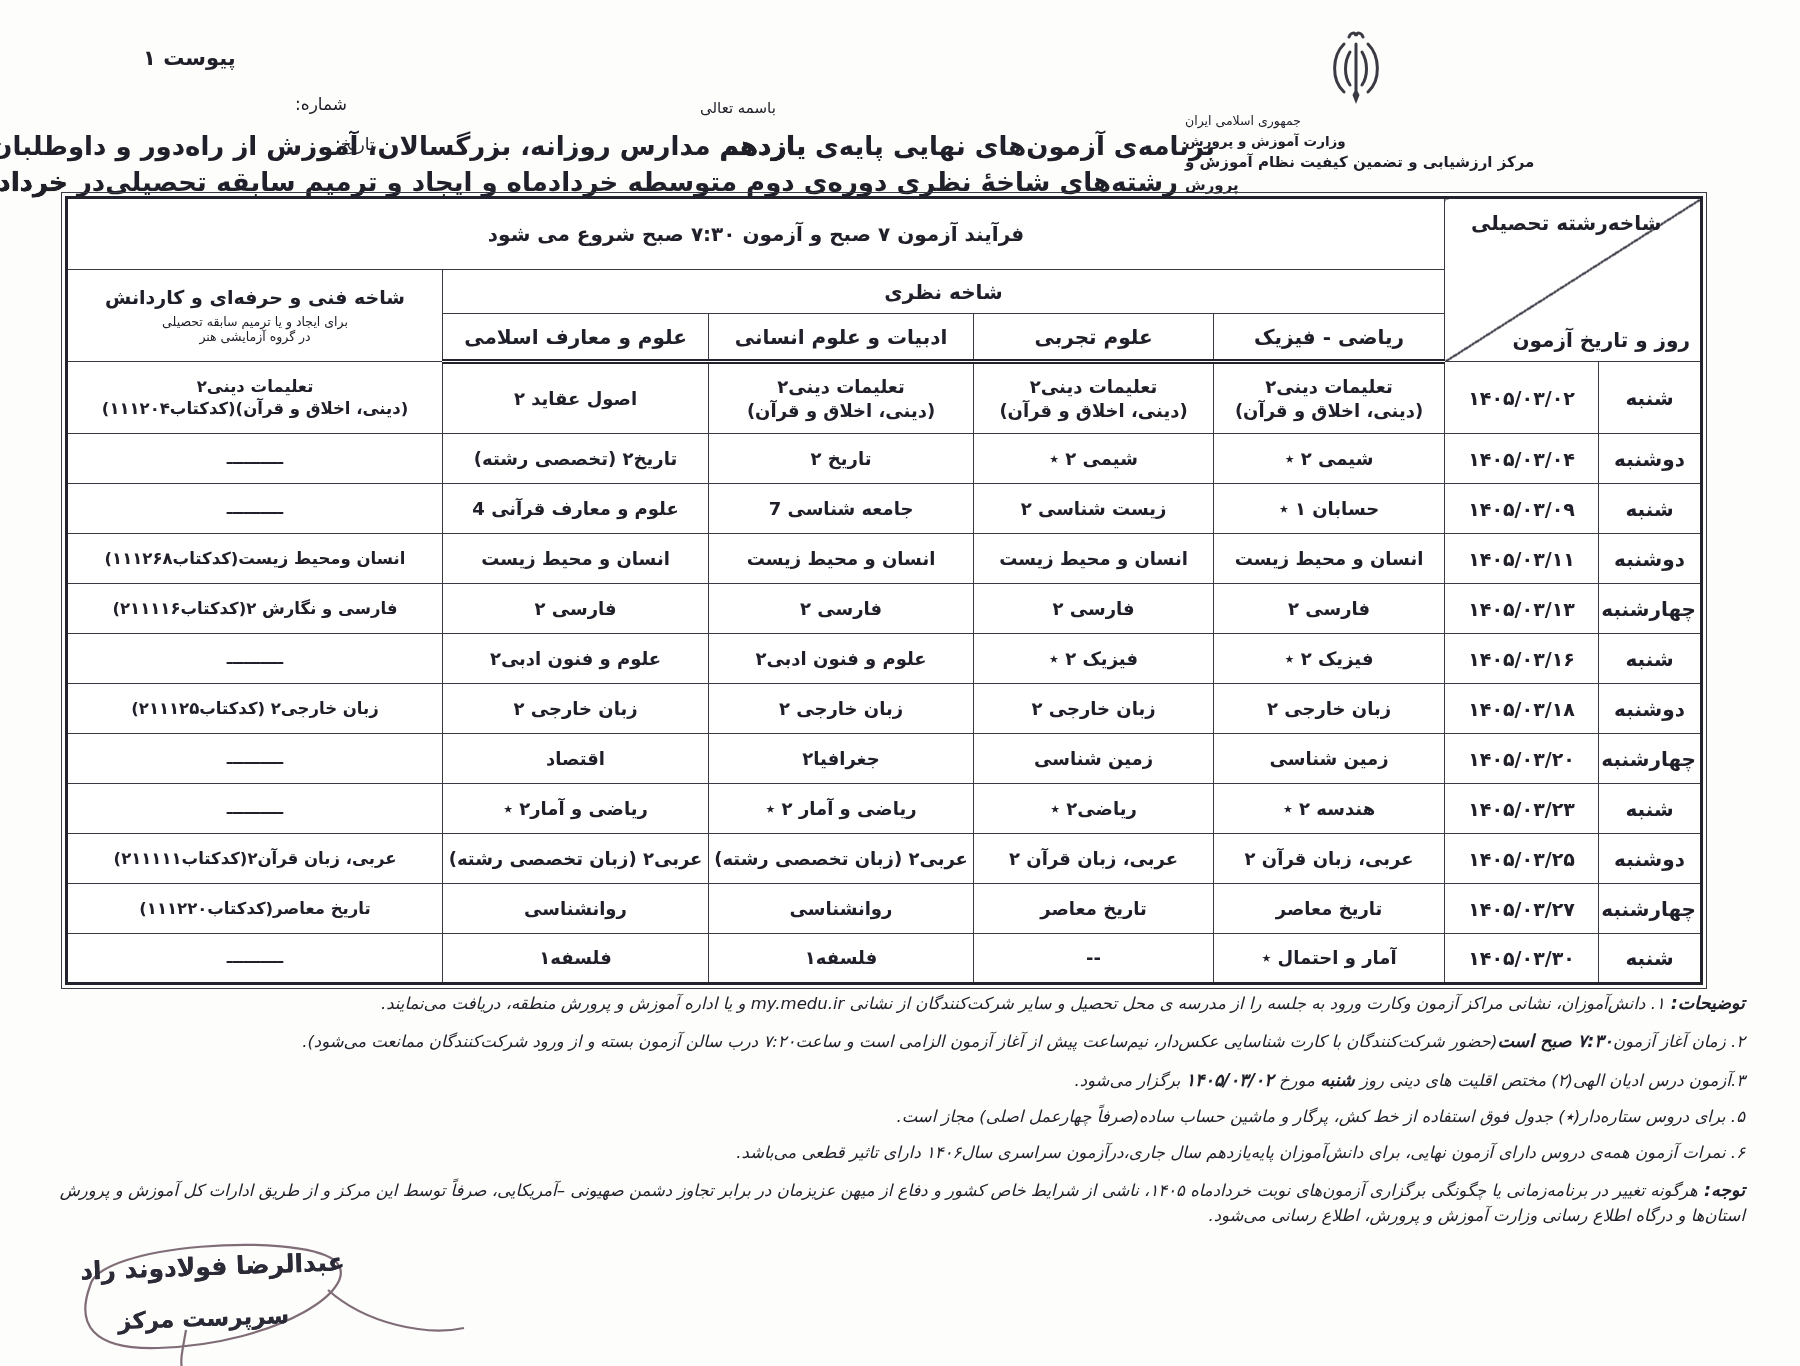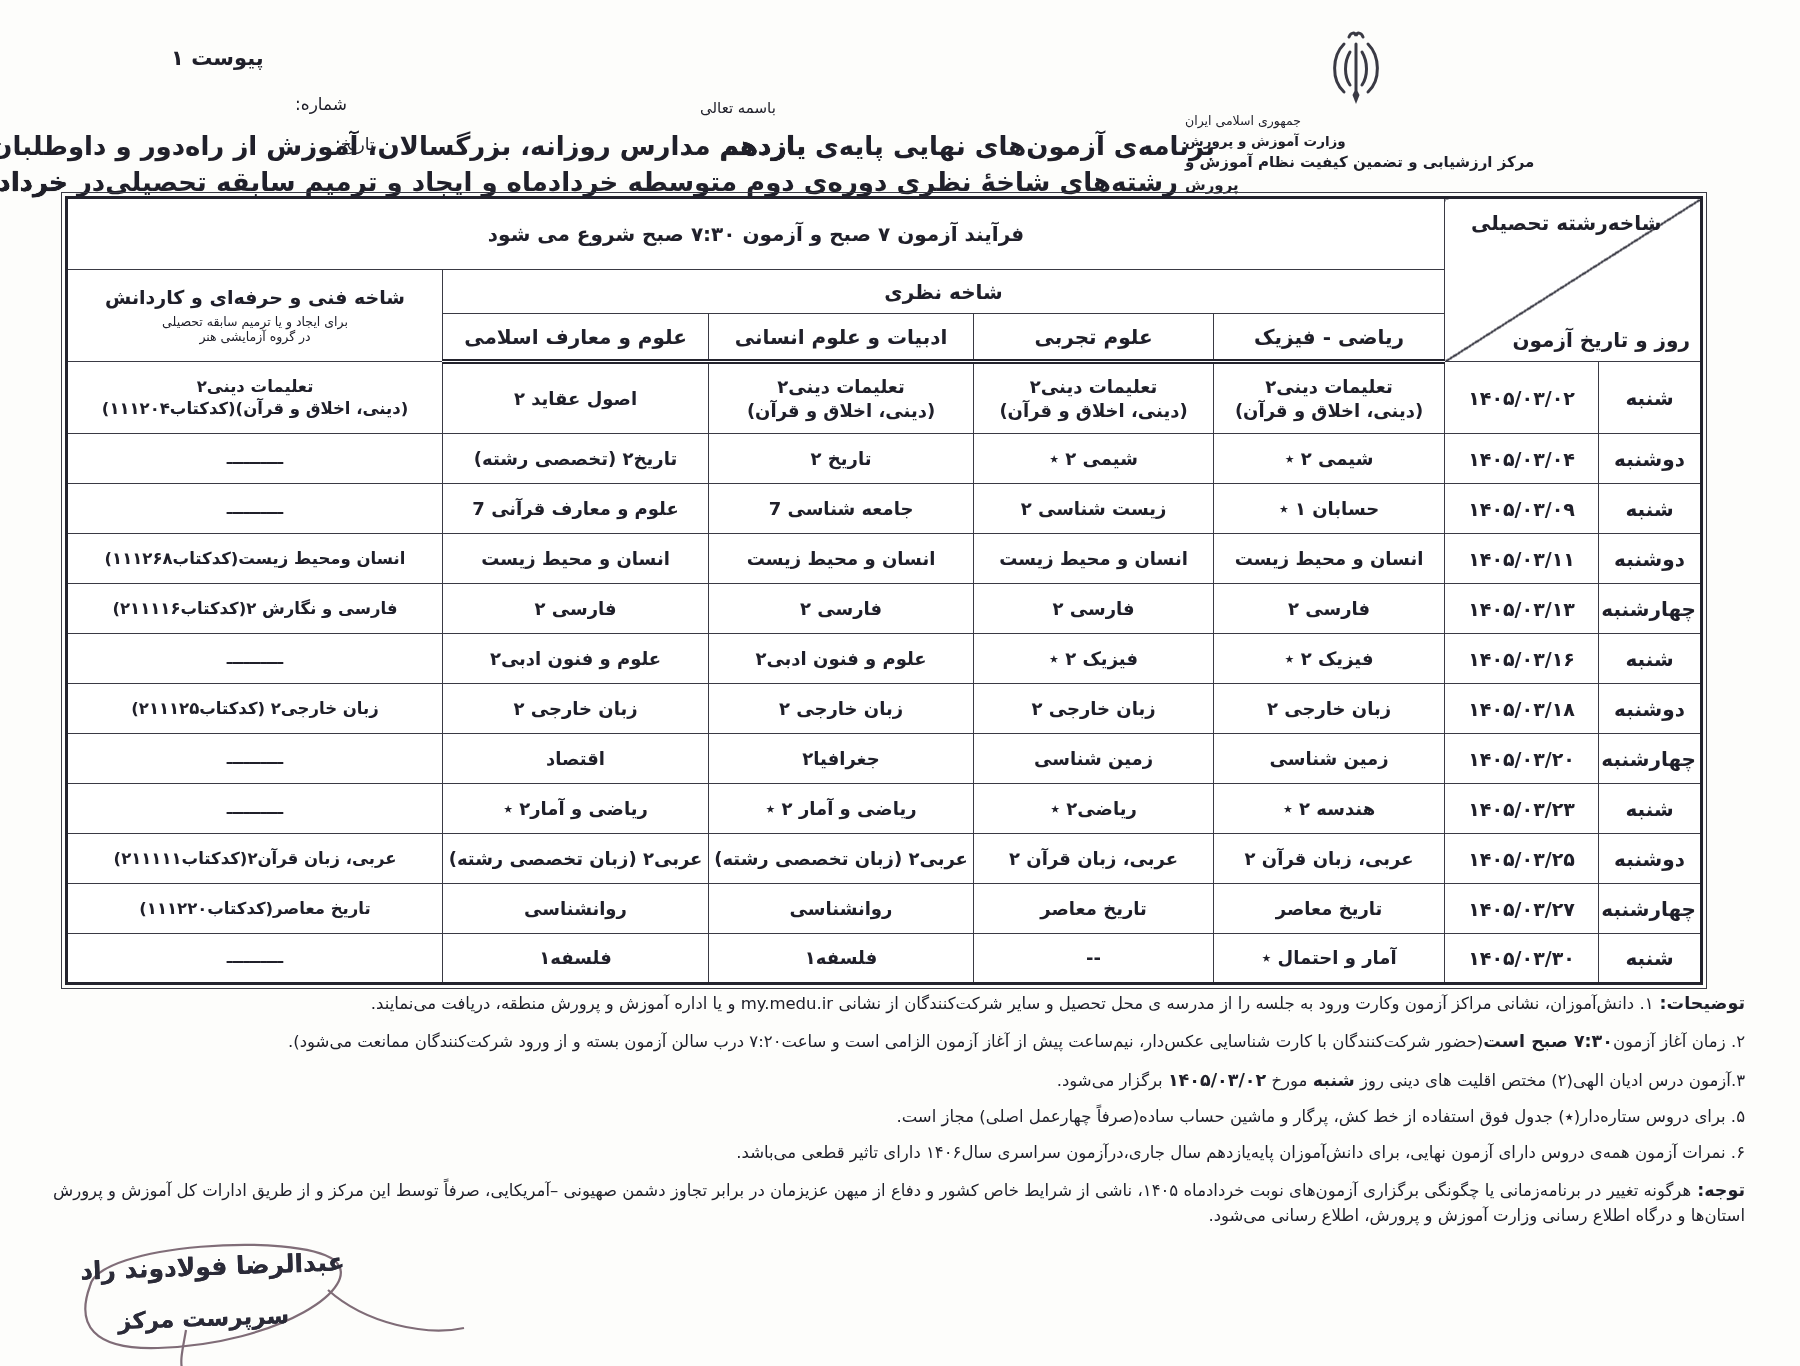--- a/index.html
+++ b/index.html
@@ -7,21 +7,21 @@
     width:1800px;height:1366px;position:relative;overflow:hidden;
     background:#fdfdfb;color:#20202a;
     font-family:"DejaVu Sans", sans-serif;
     direction:rtl;
   }
   .abs{position:absolute;}
   .b{font-weight:bold;}
   .preline{white-space:pre-line;}
 
   
-  .appendix{left:143px;top:46px;font-size:21px;font-weight:bold;margin-left:28px;}
+  .appendix{left:143px;top:46px;font-size:21px;font-weight:bold;}
   .meta-number{left:295px;top:94px;font-size:17px;}
   .meta-date{left:303px;top:134px;font-size:17px;margin-left:32px;}
 
   
   .basmala{left:700px;top:99px;font-size:15px;}
   .org{left:1185px;top:112px;width:350px;text-align:left;line-height:1.5;}
   .org .l1{font-size:12.5px;}
   .org .l2{font-size:13.5px;font-weight:bold;}
   .org .l3{font-size:15px;font-weight:bold;}
   .emblem{left:1322px;top:28px;}
@@ -62,21 +62,21 @@
   .corner .bottom-label{position:absolute;bottom:9px;right:10px;font-size:20px;font-weight:bold;}
   tbody tr{height:50px;}
   tbody tr:first-child{height:72px;}
   td.day{font-size:20px;font-weight:bold;}
   td.date{font-size:19px;font-weight:bold;letter-spacing:.5px;}
   td.subj{font-size:18px;font-weight:bold;white-space:pre-line;line-height:1.3;}
   td.fanni{font-size:16.5px;}
 
   
   .notes{right:55px;top:990px;width:1700px;}
-  .note{font-size:16.5px;line-height:1.5;margin-bottom:11.5px;}
+  .note{font-size:16.5px;line-height:1.5;margin-bottom:11.5px;font-style:italic;}
   .note .b{font-size:17.5px;}
 
   
   .sig-name{left:80px;top:1252px;font-size:25px;font-weight:bold;color:#2b2b38;transform:rotate(-2deg);text-shadow:0 0 .6px #2b2b38;}
   .sig-role{left:118px;top:1305px;font-size:23px;font-weight:bold;color:#2b2b38;transform:rotate(-2deg);text-shadow:0 0 .6px #2b2b38;}
   .sig-svg{left:36px;top:1228px;}
 </style>
 </head>
 <body>
 
@@ -165,21 +165,21 @@
     <td class="subj preline">تاریخ ۲</td>
     <td class="subj preline">تاریخ۲ (تخصصی رشته)</td>
     <td class="subj fanni preline">ــــــــــ</td>
   </tr>
       <tr>
     <td class="day">شنبه</td>
     <td class="date">۱۴۰۵/۰۳/۰۹</td>
     <td class="subj preline">حسابان ۱ ٭</td>
     <td class="subj preline">زیست شناسی ۲</td>
     <td class="subj preline">جامعه شناسی 7</td>
-    <td class="subj preline">علوم و معارف قرآنی 7</td>
+    <td class="subj preline">علوم و معارف قرآنی 4</td>
     <td class="subj fanni preline">ــــــــــ</td>
   </tr>
       <tr>
     <td class="day">دوشنبه</td>
     <td class="date">۱۴۰۵/۰۳/۱۱</td>
     <td class="subj preline">انسان و محیط زیست</td>
     <td class="subj preline">انسان و محیط زیست</td>
     <td class="subj preline">انسان و محیط زیست</td>
     <td class="subj preline">انسان و محیط زیست</td>
     <td class="subj fanni preline">انسان ومحیط زیست(کدکتاب۱۱۱۲۶۸)</td>

